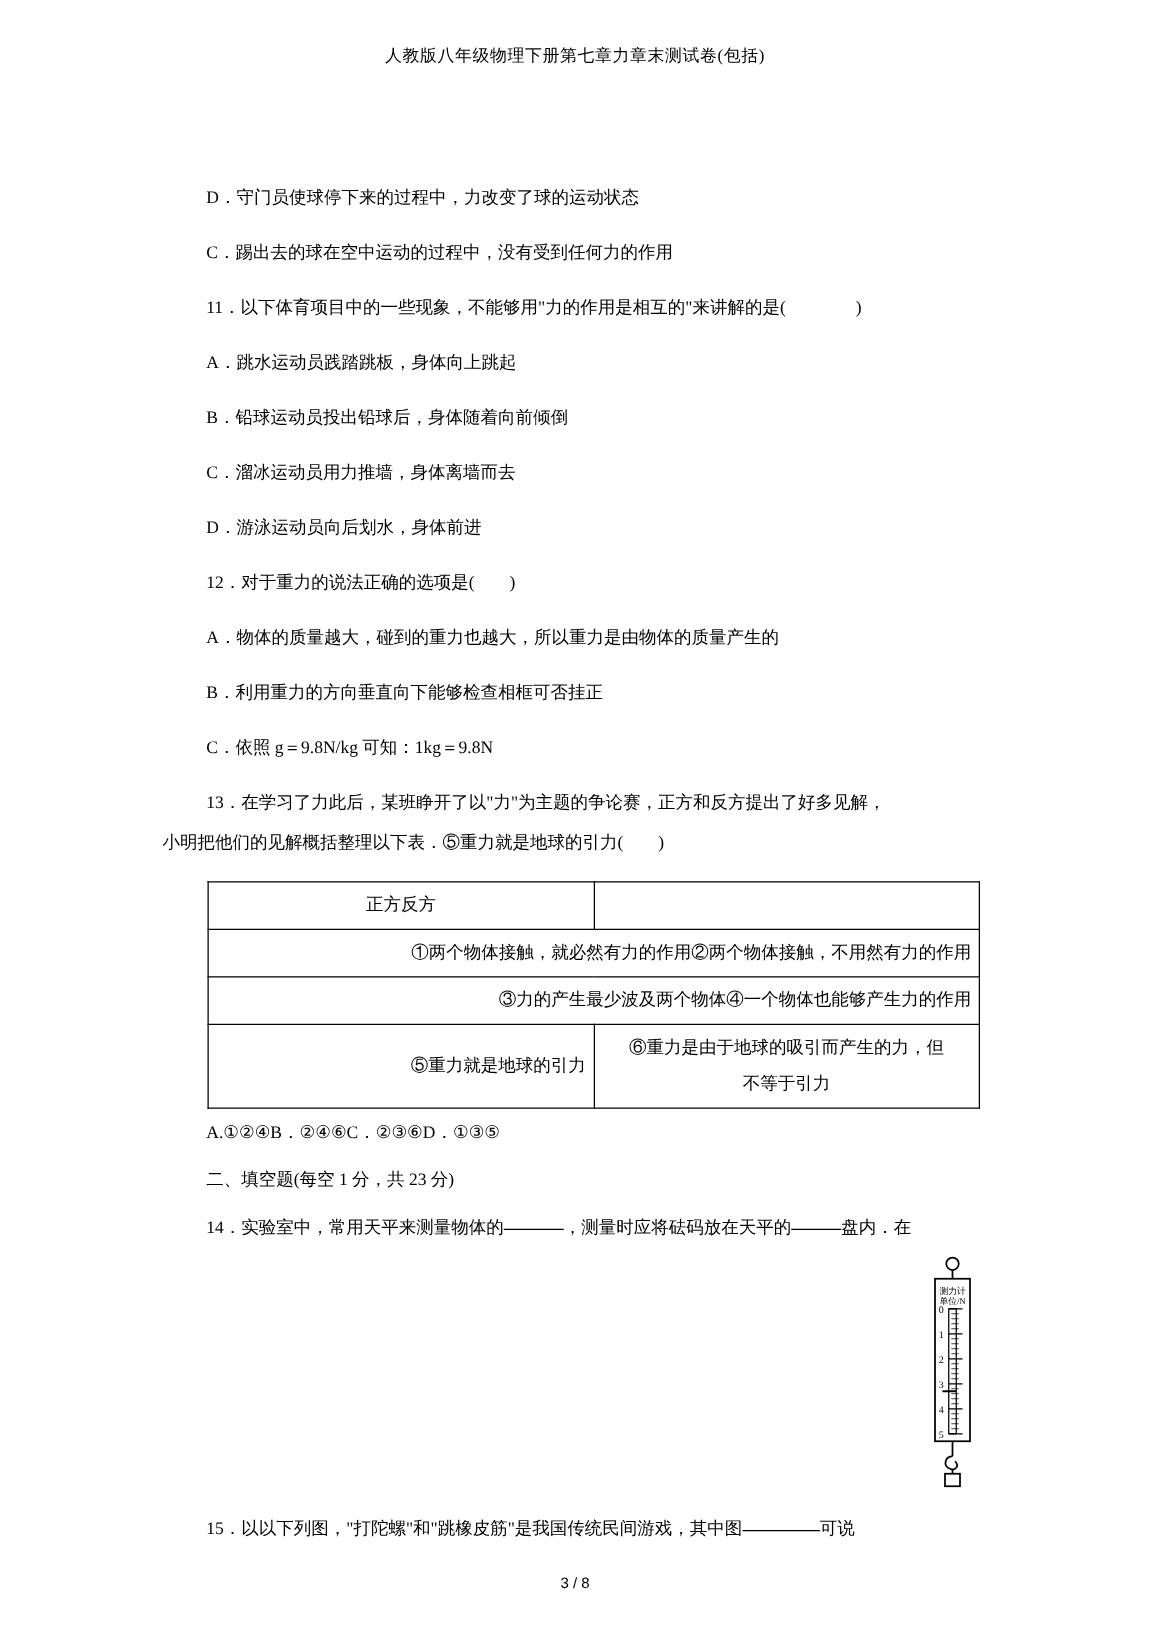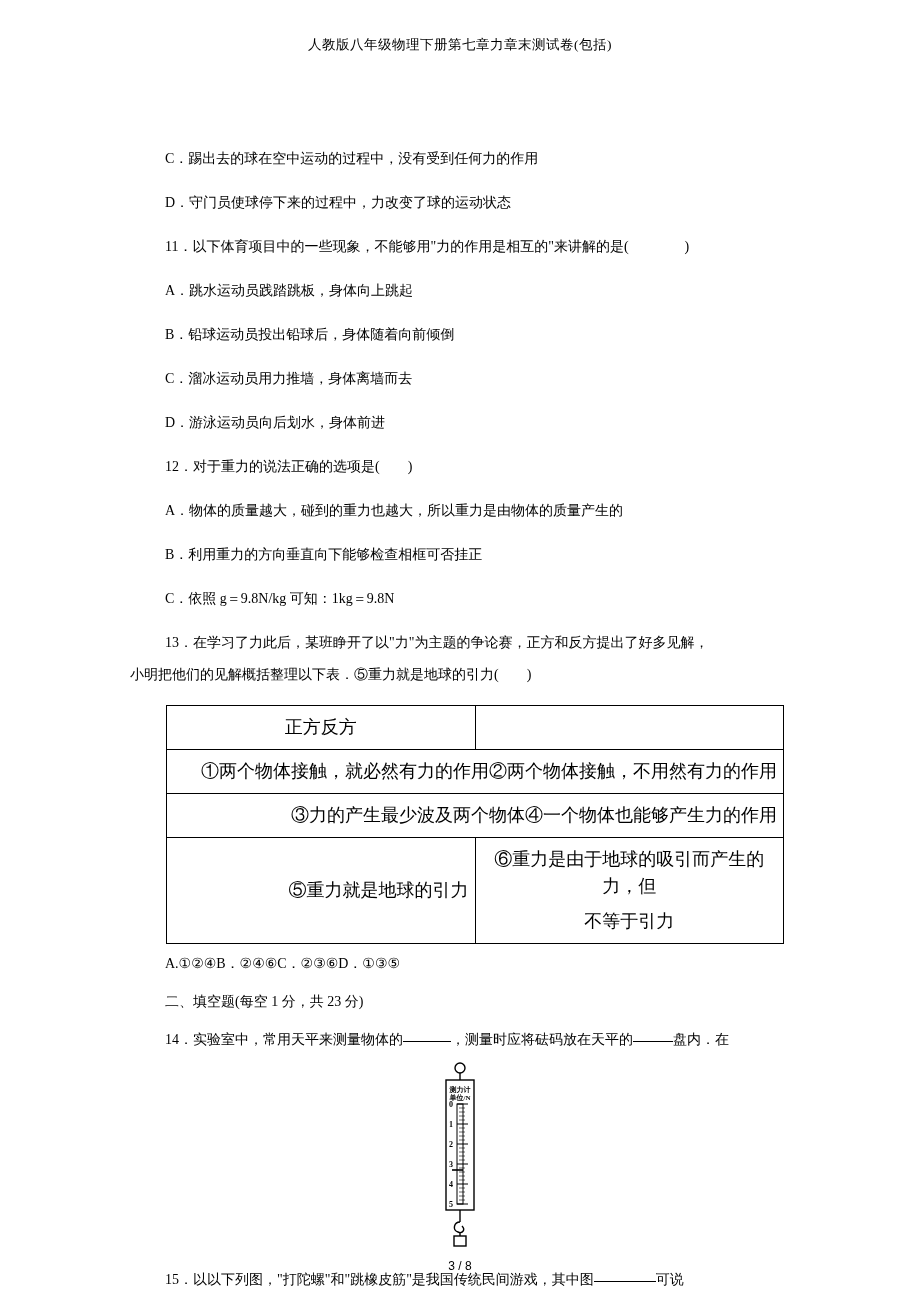--- a/index.html
+++ b/index.html
@@ -33,32 +33,31 @@
   .noindent { text-indent: 0; }
   table {
     border-collapse: collapse;
     margin: 4px 0 4px 36px;
     width: 618px;
   }
   td {
     border: 1px solid #000;
     padding: 8px 6px;
     text-align: center;
-    font-size: 18px;
+    font-size: 14px;
     vertical-align: middle;
   }
   td.left { text-align: right; padding-left: 10px; }
   .after-table {
     margin-top: 6px;
     text-indent: 2.5em;
   }
   .figure-wrap {
-    text-align: center;
+    text-align: right;
     margin: 6px 0 10px 0;
-    font-weight: bold;
   }
   svg.dynamometer { display: inline-block; }
   .footer {
     position: absolute;
     bottom: 28px;
     left: 0;
     width: 920px;
     text-align: center;
     font-size: 12px;
     font-family: Arial, sans-serif;
@@ -75,22 +74,22 @@
 </style>
 </head>
 <body>
 
 <div class="page">
   <div class="header">
     <span>人教版八年级物理下册第七章力章末测试卷(包括)</span>
   </div>
 
   <div class="content">
+    <div class="para indent1">D．守门员使球停下来的过程中，力改变了球的运动状态</div>
     <div class="para indent1">C．踢出去的球在空中运动的过程中，没有受到任何力的作用</div>
-    <div class="para indent1">D．守门员使球停下来的过程中，力改变了球的运动状态</div>
 
     <div class="para indent1">11．以下体育项目中的一些现象，不能够用"力的作用是相互的"来讲解的是(　　　　)</div>
     <div class="para indent1">A．跳水运动员践踏跳板，身体向上跳起</div>
     <div class="para indent1">B．铅球运动员投出铅球后，身体随着向前倾倒</div>
     <div class="para indent1">C．溜冰运动员用力推墙，身体离墙而去</div>
     <div class="para indent1">D．游泳运动员向后划水，身体前进</div>
 
     <div class="para indent1">12．对于重力的说法正确的选项是(　　)</div>
     <div class="para indent1">A．物体的质量越大，碰到的重力也越大，所以重力是由物体的质量产生的</div>
     <div class="para indent1">B．利用重力的方向垂直向下能够检查相框可否挂正</div>

